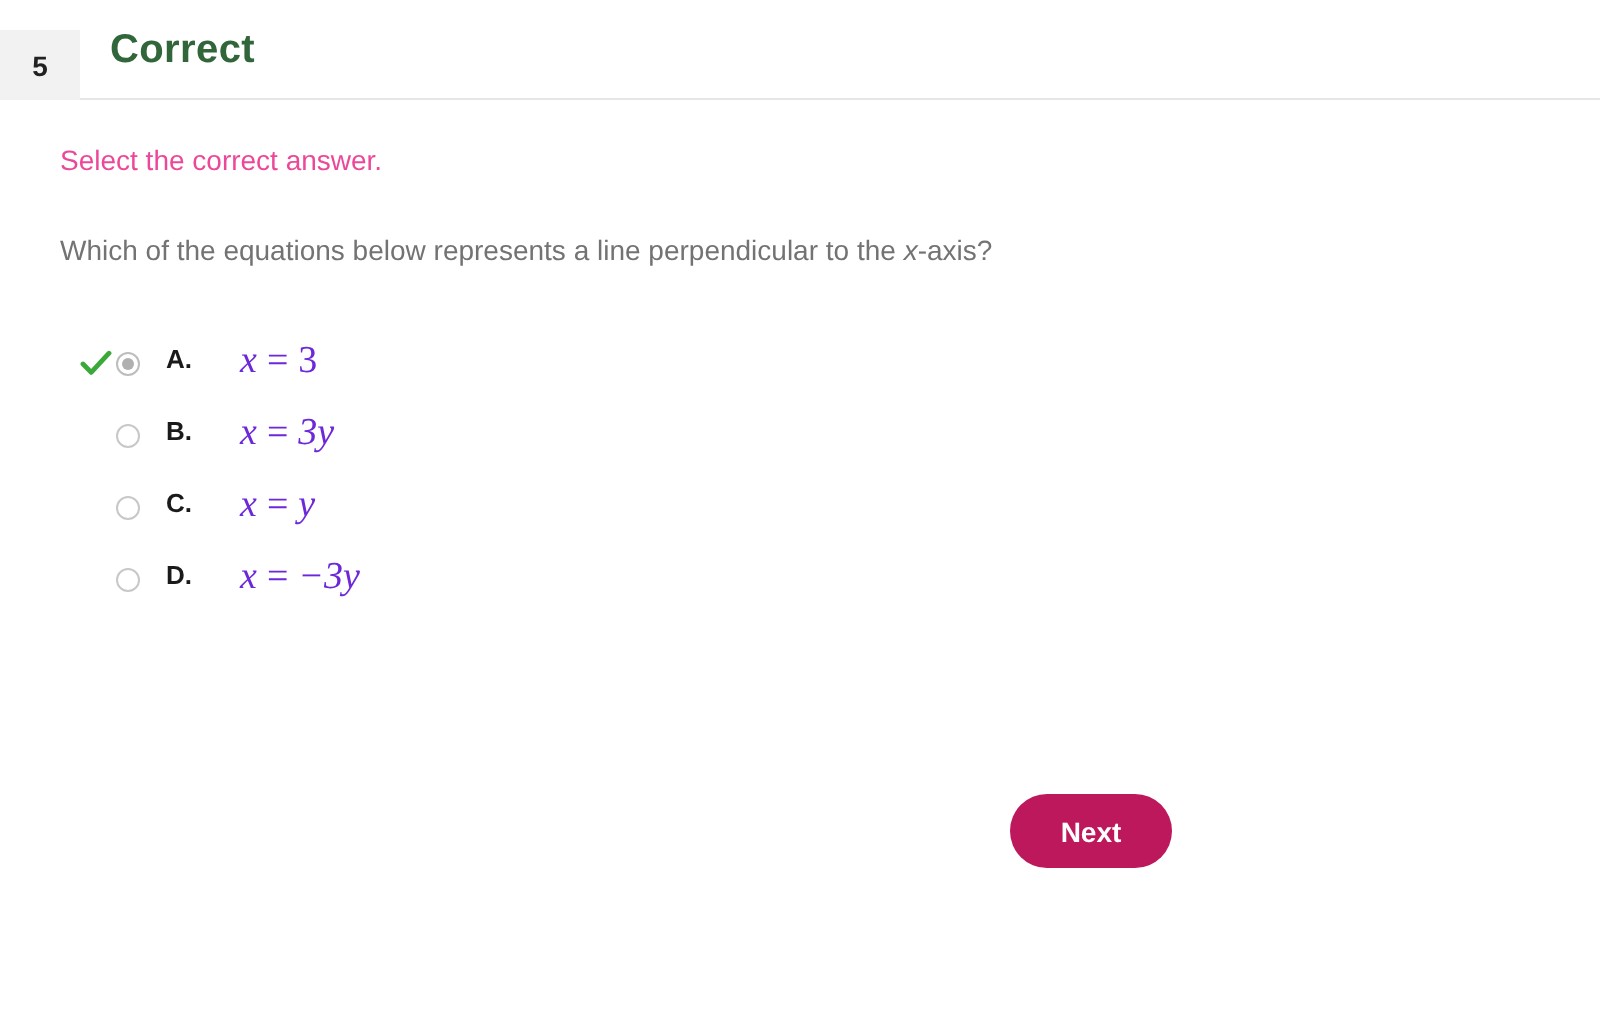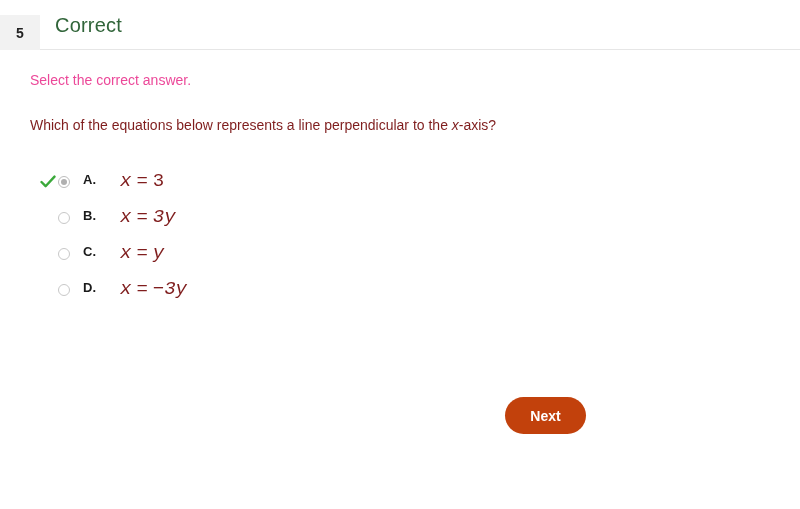--- a/index.html
+++ b/index.html
@@ -35,21 +35,21 @@
     justify-content: center;
     font-size: 14px;
     font-weight: bold;
     color: #222222;
   }
   .status-title {
     position: absolute;
     left: 55px;
     top: 14px;
     font-size: 20px;
-    font-weight: normal;
+    font-weight: bold;
     color: #31653a;
     letter-spacing: 0.2px;
   }
 
   
   .content {
     position: relative;
     padding: 0;
   }
   .instruction {
@@ -58,21 +58,21 @@
     top: 22px;
     font-size: 14px;
     color: #ec4899;
     white-space: nowrap;
   }
   .question-text {
     position: absolute;
     left: 30px;
     top: 67px;
     font-size: 14px;
-    color: #7f1d1d;
+    color: #737373;
     white-space: nowrap;
   }
   .question-text i {
     font-style: italic;
   }
 
   
   .options {
     position: absolute;
     left: 0;
@@ -120,45 +120,45 @@
     left: 83px;
     top: 4px;
     font-size: 13px;
     font-weight: bold;
     color: #1a1a1a;
   }
   .option-equation {
     position: absolute;
     left: 120px;
     top: 0px;
-    font-family: Liberation Mono, monospace;
+    font-family: Liberation Serif, serif;
     font-size: 19px;
     font-style: italic;
-    color: #7f1d1d;
+    color: #6d28d9;
     line-height: 26px;
     white-space: nowrap;
   }
   .option-equation .op {
     font-style: normal;
     padding: 0 5px;
   }
   .option-equation .num {
     font-style: normal;
   }
 
   
   .next-button {
     position: absolute;
     left: 505px;
     top: 347px;
     width: 81px;
     height: 37px;
     border: none;
     border-radius: 19px;
-    background: #c2410c;
+    background: #be185d;
     color: #ffffff;
     font-family: "Liberation Sans", sans-serif;
     font-size: 14px;
     font-weight: bold;
     cursor: pointer;
     padding: 0;
   }
 </style>
 </head>
 <body>

